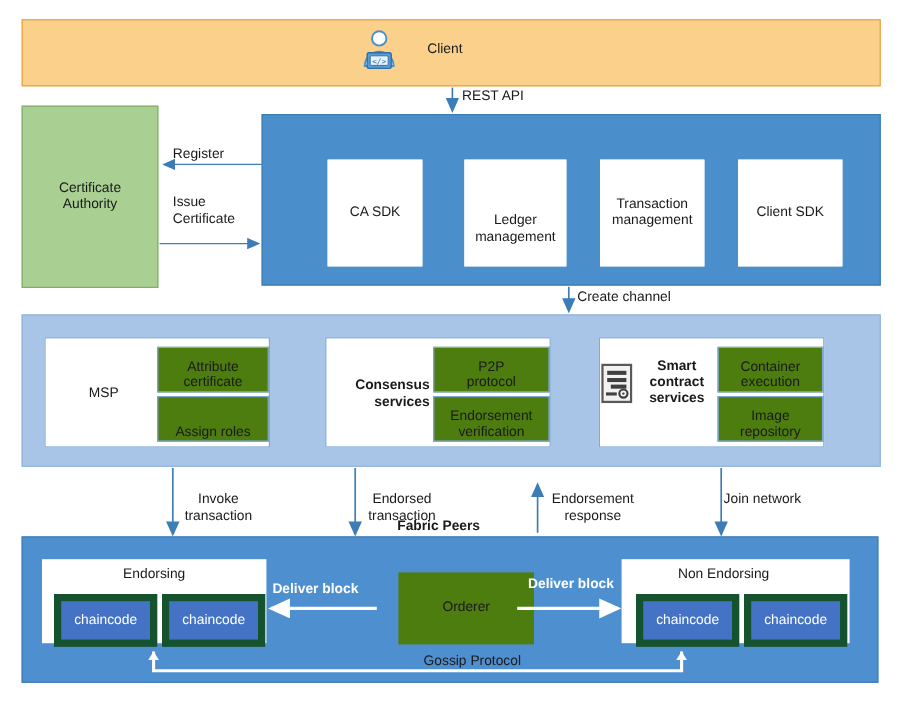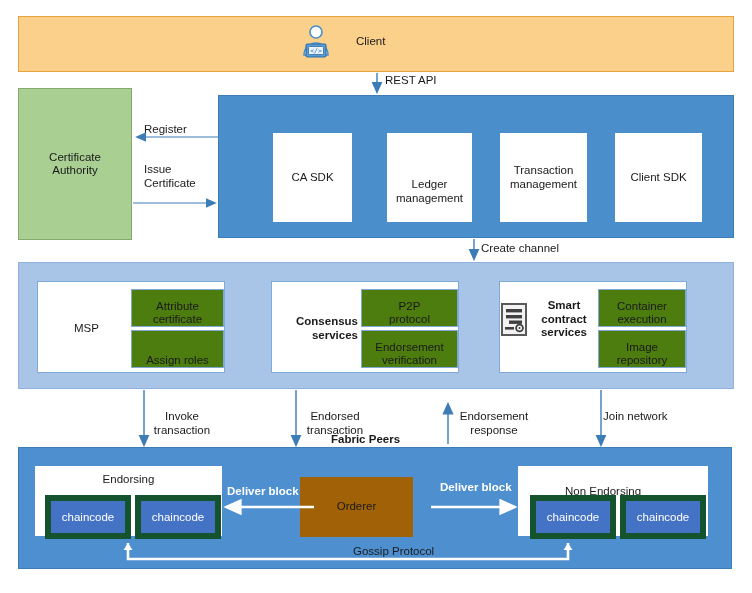--- a/index.html
+++ b/index.html
@@ -28,21 +28,21 @@
 
   .svc-msp{left:37px;top:281px;width:188px;height:92px;}
   .svc-cons{left:271px;top:281px;width:188px;height:92px;}
   .svc-sc{left:499px;top:281px;width:188px;height:92px;}
 
   .sub{position:absolute;background:#4d7c0f;border:1px solid #7FA9D6;
        display:flex;align-items:flex-end;justify-content:center;text-align:center;
        font-size:11.5px;line-height:13px;}
 
   .peer-left{left:35px;top:466px;width:187px;height:70px;background:#fff;}
-  .peer-orderer{left:300px;top:477px;width:113px;height:60px;background:#a16207;}
+  .peer-orderer{left:332px;top:477px;width:113px;height:60px;background:#4d7c0f;}
   .peer-right{left:518px;top:466px;width:190px;height:70px;background:#fff;}
 
   .cc{position:absolute;background:#4472C4;border:6px solid #14532d;color:#fff;
       font-size:11.5px;display:flex;align-items:center;justify-content:center;}
 
   .lbl{position:absolute;font-size:11.5px;line-height:13.5px;color:#1a1a1a;}
   .lbl.c{text-align:center;}
   .b{font-weight:bold;}
   .white{color:#ffffff;}
 
@@ -196,21 +196,21 @@
     <div class="lbl c" style="left:0;top:7px;width:187px;">Endorsing</div>
     <div class="cc" style="left:10px;top:29px;width:74px;height:32px;">chaincode</div>
     <div class="cc" style="left:100px;top:29px;width:74px;height:32px;">chaincode</div>
   </div>
 
   <div class="abs peer-orderer ctr">
     <span class="lbl" style="position:relative;">Orderer</span>
   </div>
 
   <div class="abs peer-right">
-    <div class="lbl c" style="left:0;top:19px;width:170px;">Non Endorsing</div>
+    <div class="lbl c" style="left:0;top:7px;width:170px;">Non Endorsing</div>
     <div class="cc" style="left:12px;top:29px;width:74px;height:32px;">chaincode</div>
     <div class="cc" style="left:102px;top:29px;width:74px;height:32px;">chaincode</div>
   </div>
 
   <div class="lbl b white" style="left:227px;top:485px;">Deliver block</div>
   <div class="lbl b white" style="left:440px;top:481px;">Deliver block</div>
 
   <div class="lbl" style="left:307px;top:545px;margin-left:46px;">Gossip Protocol</div>
 
   <svg id="wires">

